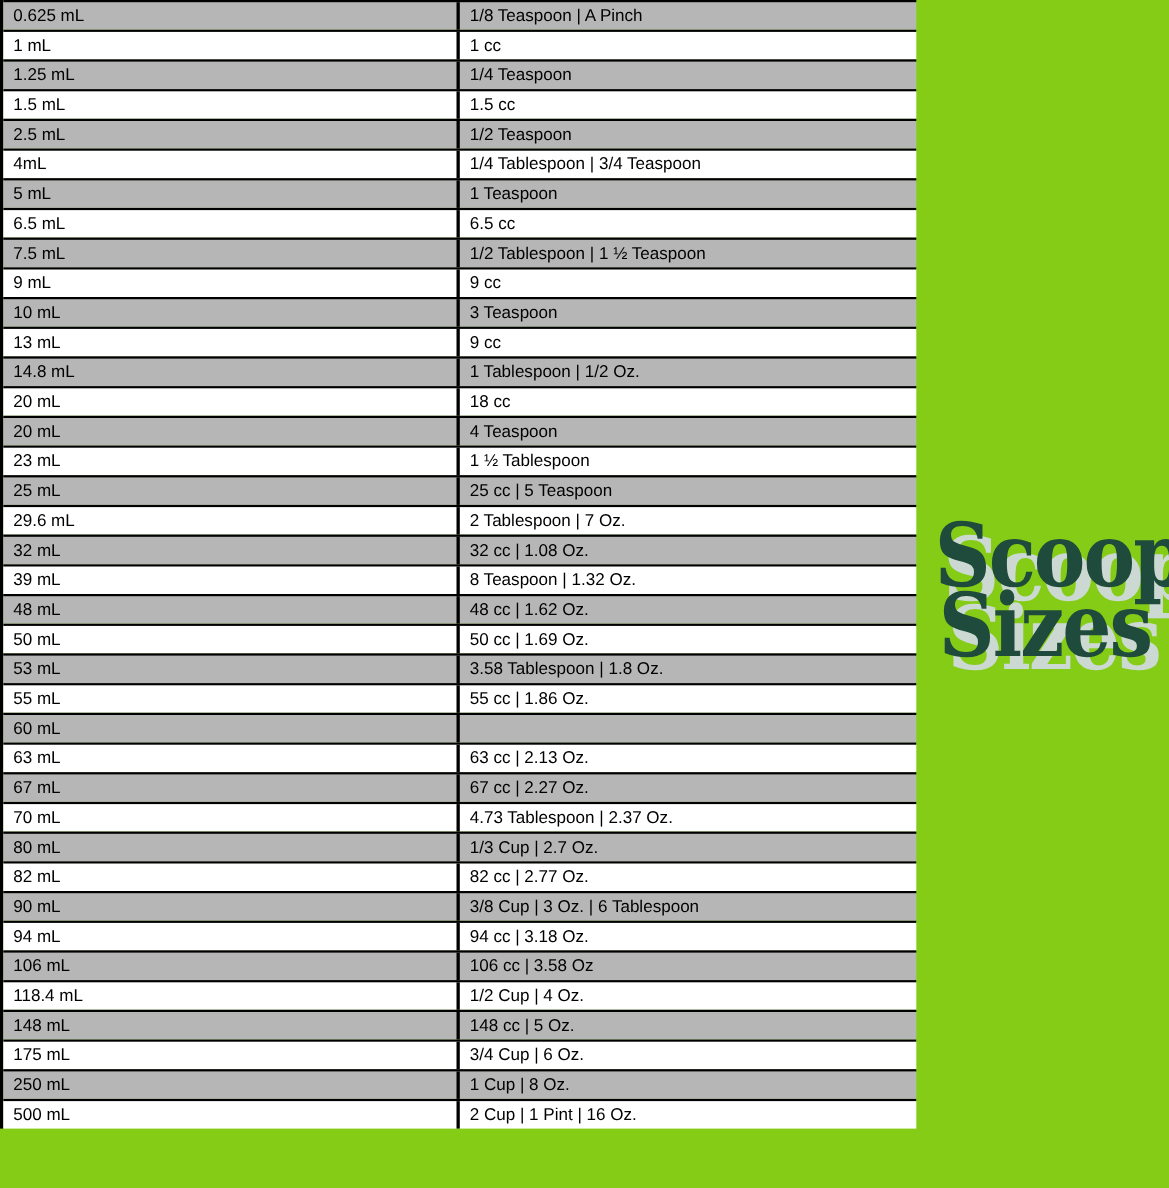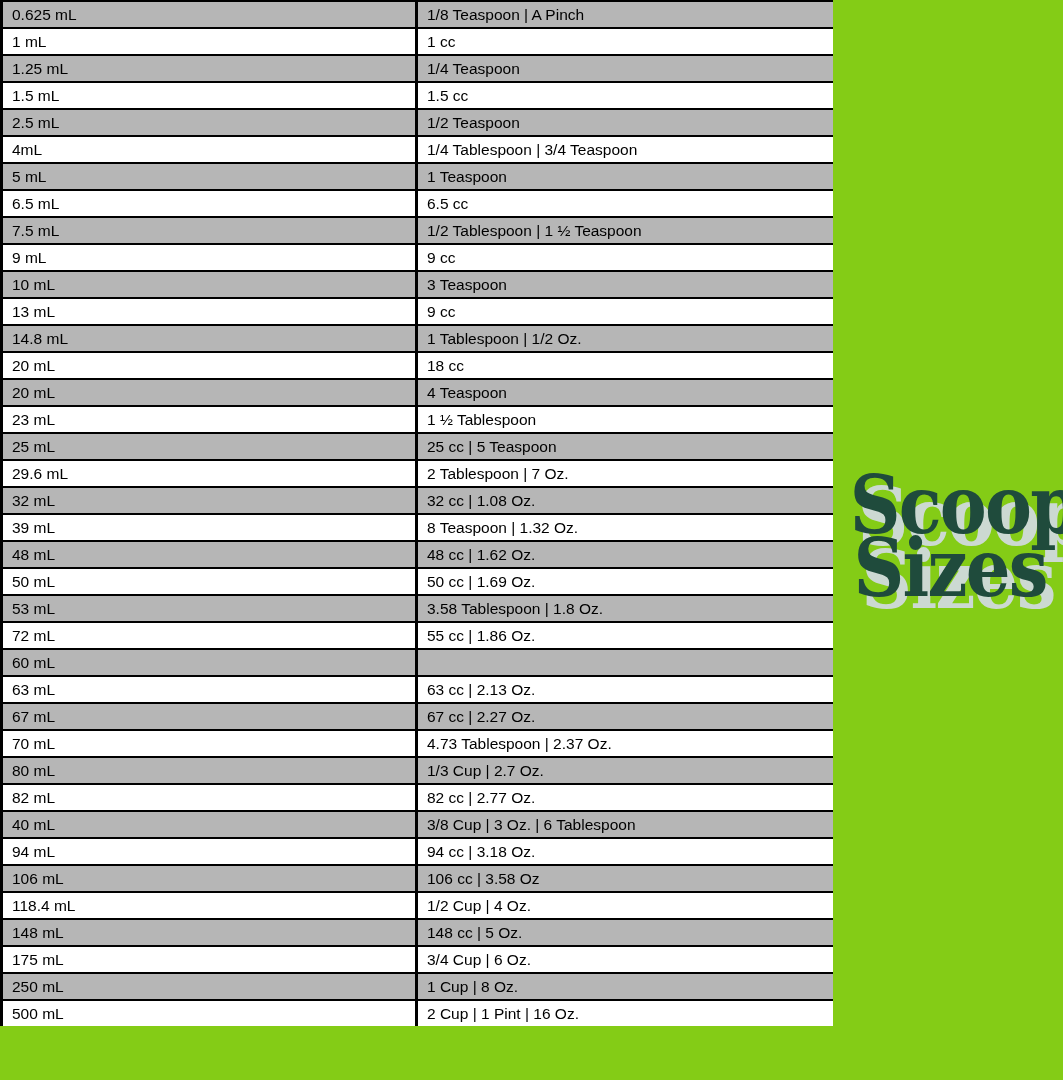--- a/index.html
+++ b/index.html
@@ -177,21 +177,21 @@
       <div class="cell ml">50 mL</div>
       <div class="cell eq">50 cc | 1.69 Oz.</div>
     </div>
 
     <div class="row">
       <div class="cell ml">53 mL</div>
       <div class="cell eq">3.58 Tablespoon | 1.8 Oz.</div>
     </div>
 
     <div class="row">
-      <div class="cell ml">72 mL</div>
+      <div class="cell ml">55 mL</div>
       <div class="cell eq">55 cc | 1.86 Oz.</div>
     </div>
 
     <div class="row">
       <div class="cell ml">60 mL</div>
     </div>
 
     <div class="row">
       <div class="cell ml">63 mL</div>
       <div class="cell eq">63 cc | 2.13 Oz.</div>
@@ -211,21 +211,21 @@
       <div class="cell ml">80 mL</div>
       <div class="cell eq">1/3 Cup | 2.7 Oz.</div>
     </div>
 
     <div class="row">
       <div class="cell ml">82 mL</div>
       <div class="cell eq">82 cc | 2.77 Oz.</div>
     </div>
 
     <div class="row">
-      <div class="cell ml">40 mL</div>
+      <div class="cell ml">90 mL</div>
       <div class="cell eq">3/8 Cup | 3 Oz. | 6 Tablespoon</div>
     </div>
 
     <div class="row">
       <div class="cell ml">94 mL</div>
       <div class="cell eq">94 cc | 3.18 Oz.</div>
     </div>
 
     <div class="row">
       <div class="cell ml">106 mL</div>

